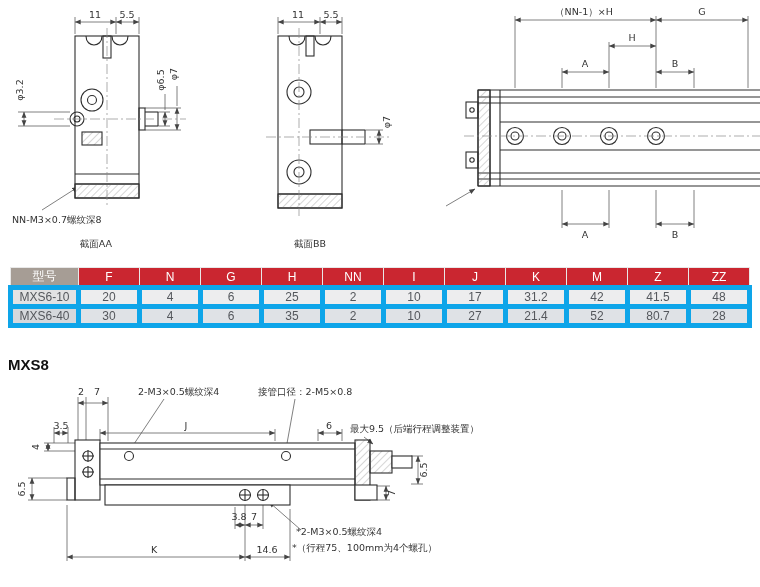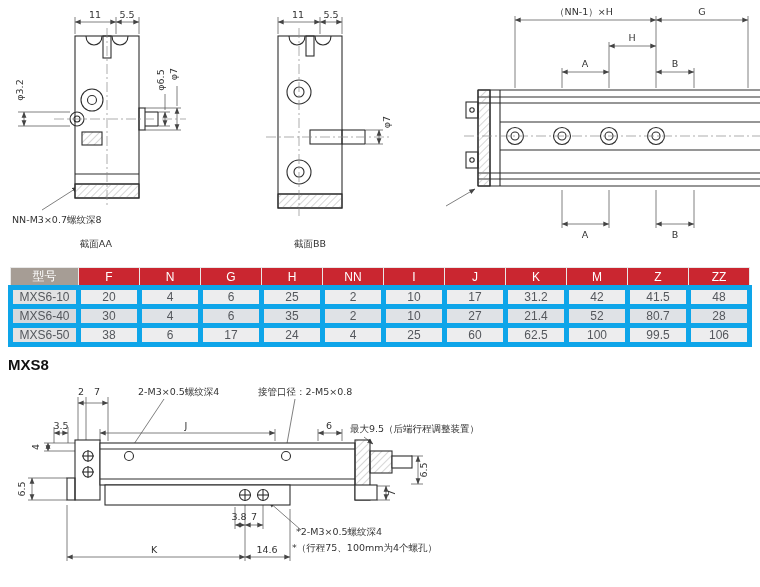--- a/index.html
+++ b/index.html
@@ -239,34 +239,20 @@
           <td>4</td>
           <td>6</td>
           <td>35</td>
           <td>2</td>
           <td>10</td>
           <td>27</td>
           <td>21.4</td>
           <td>52</td>
           <td>80.7</td>
           <td>28</td>
-        </tr>
-        <tr>
-          <td>MXS6-50</td>
-          <td>38</td>
-          <td>6</td>
-          <td>17</td>
-          <td>24</td>
-          <td>4</td>
-          <td>25</td>
-          <td>60</td>
-          <td>62.5</td>
-          <td>100</td>
-          <td>99.5</td>
-          <td>106</td>
         </tr>
       </tbody>
   </table>
 
   <div class="mxs8-title">MXS8</div>
 
   <svg class="abs" style="left:18px;top:383px" width="560" height="202" viewBox="0 0 560 202">
     <defs>
       <marker id="mD" viewBox="0 0 10 10" refX="9.5" refY="5" markerWidth="8" markerHeight="8" orient="auto-start-reverse">
         <path d="M0,1 L10,5 L0,9 z" fill="#444"></path>

